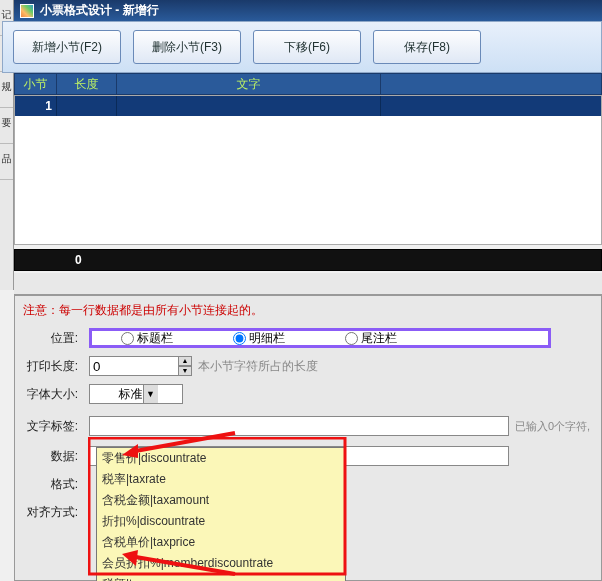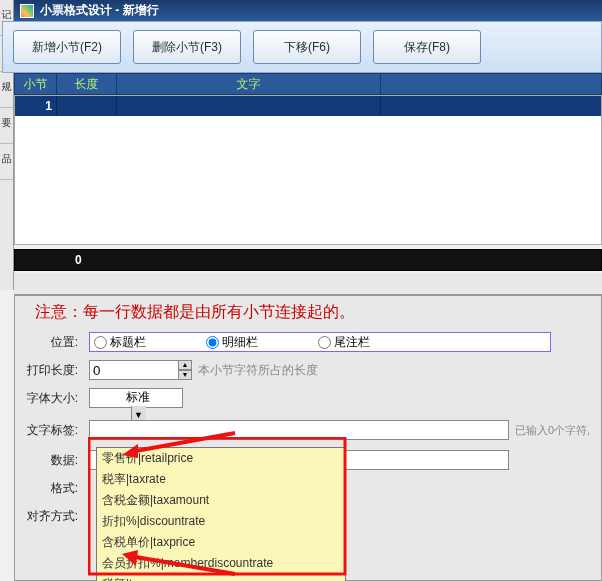--- a/index.html
+++ b/index.html
@@ -21,30 +21,30 @@
 .gridbody { position: absolute; left: 14px; top: 95px; right: 0; height: 150px; background: #fff; border: 1px solid #aaa; }
 .gridrow { display: flex; height: 20px; background: #123a78; color: #fff; }
 .gridrow div { border-right: 1px solid #0a2a58; display: flex; align-items: center; padding-right: 4px; }
 .gridrow .col-sn { justify-content: flex-end; font-weight: bold; }
 
 .blackstrip { position: absolute; left: 14px; top: 249px; right: 0; height: 22px; background: #111; color: #fff; border: 1px solid #000; display: flex; align-items: center; padding-left: 60px; font-weight: bold; }
 
 .splitgap { position: absolute; left: 14px; top: 273px; right: 0; height: 22px; background: #e8e8e8; border-bottom: 1px solid #999; }
 
 .lowpanel { position: absolute; left: 14px; top: 295px; right: 0; bottom: 0; background: #e8e8e8; border: 1px solid #999; padding: 6px 8px; }
-.notice { color: #c00; font-size: 16px; margin-bottom: 8px; margin-left: 12px; }
+.notice { color: #c00; font-size: 12px; margin-bottom: 8px; }
 .formrow { display: flex; align-items: center; margin-bottom: 6px; height: 22px; }
 .formrow .lbl { width: 66px; text-align: right; padding-right: 11px; color: #222; }
-.radiogrp { flex: 1; border: 1px solid #8b5cf6; background: #fff; height: 20px; display: flex; align-items: center; gap: 60px; padding-left: 4px; max-width: 462px; }
+.radiogrp { flex: 1; border: 3px solid #8b5cf6; background: #fff; height: 20px; display: flex; align-items: center; gap: 60px; padding-left: 29px; max-width: 462px; }
 .radiogrp label { display: flex; align-items: center; gap: 3px; }
 .numbox { width: 90px; height: 20px; border: 1px solid #888; background: #fff; padding: 0 3px; }
 .spin { display: inline-flex; flex-direction: column; margin-left: -1px; }
 .spin span { width: 14px; height: 10px; border: 1px solid #888; background: #ddd; font-size: 7px; line-height: 8px; text-align: center; cursor: pointer; }
 .hint { color: #888; margin-left: 6px; }
-.selbox { width: 94px; height: 20px; border: 1px solid #888; background: #fff; display: flex; align-items: center; justify-content: space-between; padding-left: 4px; flex-direction: column; }
+.selbox { width: 94px; height: 20px; border: 1px solid #888; background: #fff; display: flex; align-items: center; justify-content: center; padding-left: 4px; }
 .selbox .dd { width: 15px; height: 18px; background: #ddd; border-left: 1px solid #888; text-align: center; font-size: 9px; line-height: 18px; }
 .txtbox { flex: 1; height: 20px; border: 1px solid #888; background: #fff; padding: 0 3px; max-width: 420px; }
 .charcnt { color: #888; margin-left: 6px; font-size: 11px; }
 
 .droplist { position: absolute; left: 96px; top: 447px; width: 250px; background: #fbf7b8; border: 1px solid #777; z-index: 50; }
 .droplist div { padding: 2px 5px; font-size: 12px; color: #333; border-bottom: 0; cursor: pointer; }
 
 .arrow { position: absolute; pointer-events: none; z-index: 100; }
 </style>
 </head>
@@ -145,21 +145,21 @@
   <div class="formrow">
     <div class="lbl">格式:</div>
   </div>
 
   <div class="formrow">
     <div class="lbl">对齐方式:</div>
   </div>
 </div>
 
 <div class="droplist">
-  <div>零售价|retailprice</div>
+  <div>零售价|discountrate</div>
   <div>税率|taxrate</div>
   <div>含税金额|taxamount</div>
   <div>折扣%|discountrate</div>
   <div>含税单价|taxprice</div>
   <div>会员折扣%|memberdiscountrate</div>
   <div>税额|tax</div>
 
 </div>
 
 <svg class="arrow" style="left:88px;top:437px;width:260px;height:140px;">

